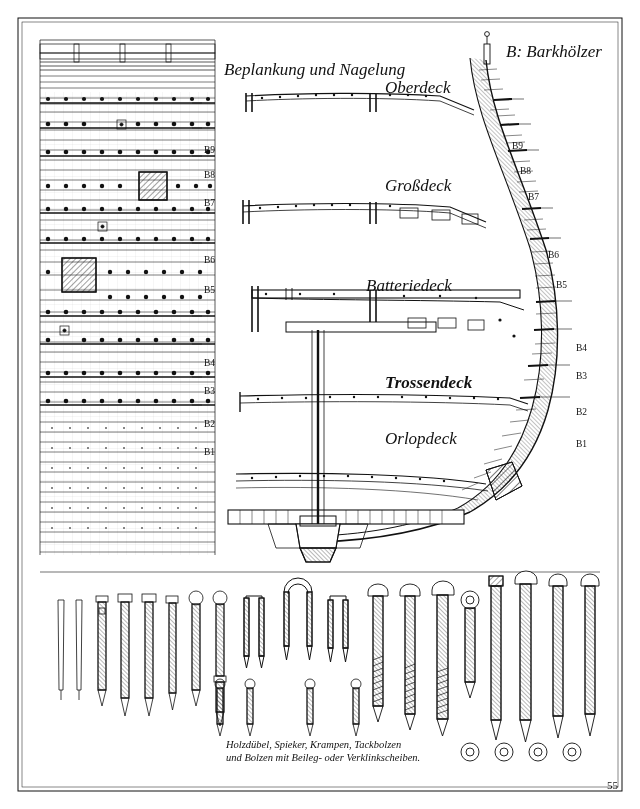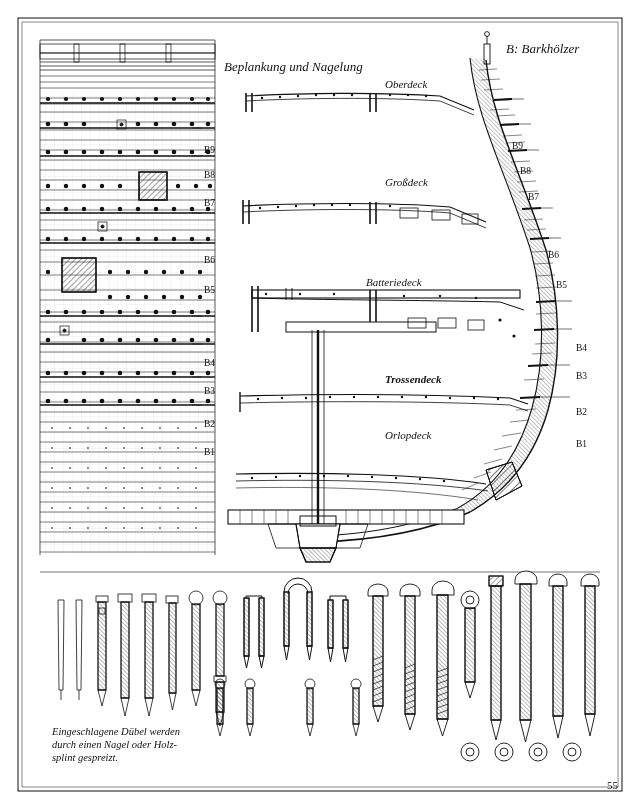--- a/index.html
+++ b/index.html
@@ -24,26 +24,26 @@
   svg.plate {
     position: absolute;
     left: 0; top: 0;
     width: 640px;
     height: 809px;
   }
   .lbl {
     position: absolute;
     font-family: "Liberation Serif", serif;
     font-style: italic;
-    font-size: 13px;
+    font-size: 17px;
     color: #111;
     white-space: nowrap;
     line-height: 1.15;
   }
-  .deck-label { font-style: italic; font-size: 11px; }
+  .deck-label { font-style: italic; font-size: 17px; }
   .tick-label {
     position: absolute;
     font-family: "Liberation Serif", serif;
     font-style: normal;
     font-size: 9.5px;
     color: #111;
     white-space: nowrap;
     margin-top: 48px;
   }
   .caption {
@@ -802,18 +802,17 @@
   <div class="tick-label" style="left:512px; top:93px;">B9</div>
   <div class="tick-label" style="left:520px; top:118px;">B8</div>
   <div class="tick-label" style="left:528px; top:144px;">B7</div>
   <div class="tick-label" style="left:548px; top:202px;">B6</div>
   <div class="tick-label" style="left:556px; top:232px;">B5</div>
   <div class="tick-label" style="left:576px; top:295px;">B4</div>
   <div class="tick-label" style="left:576px; top:323px;">B3</div>
   <div class="tick-label" style="left:576px; top:359px;">B2</div>
   <div class="tick-label" style="left:576px; top:391px;">B1</div>
 
-  <div class="caption" style="left:52px; top:725px; width:170px;">Eingeschlagene Dübel werden
-durch einen Nagel oder Holz-
-splint gespreizt.</div>
+  <div class="caption" style="left:226px; top:738px; width:290px;">Holzdübel, Spieker, Krampen, Tackbolzen
+und Bolzen mit Beileg- oder Verklinkscheiben.</div>
 
   <div class="pagenum">55</div>
 </div>
 
 </body></html>

